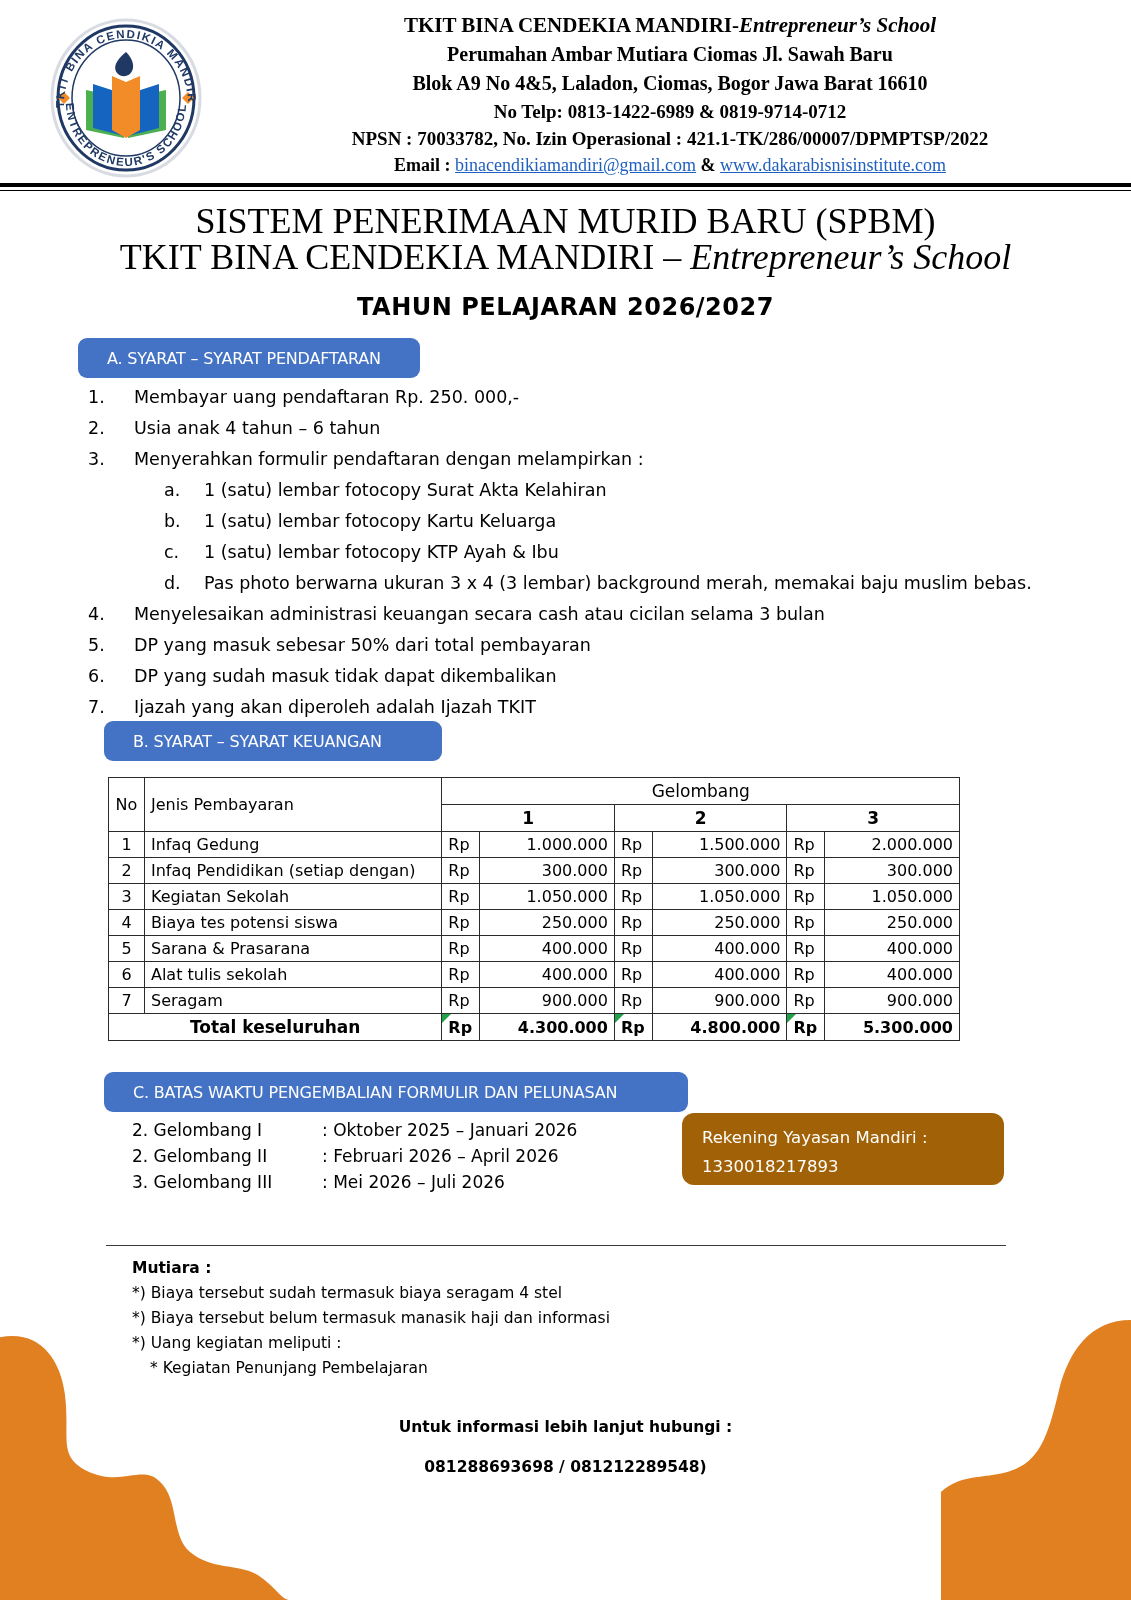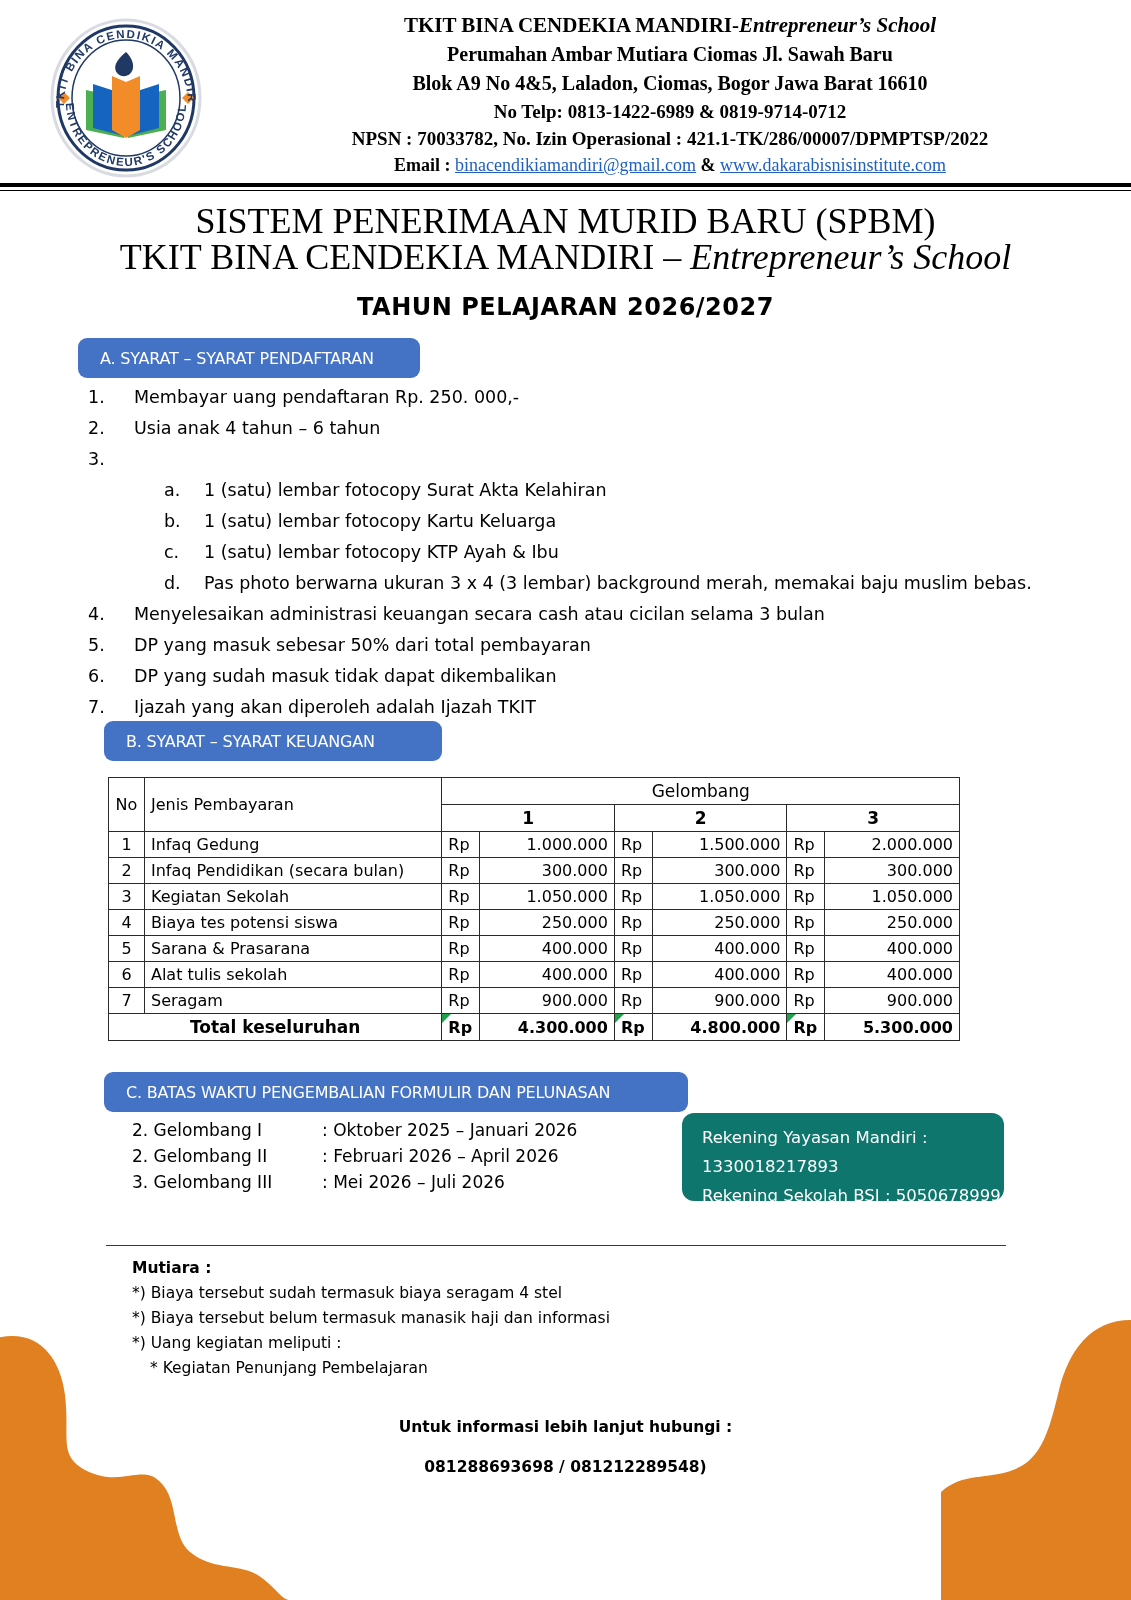--- a/index.html
+++ b/index.html
@@ -97,21 +97,21 @@
   .banner {
     position: absolute;
     background: #4472C4;
     color: #ffffff;
     border-radius: 9px;
     font-family: "DejaVu Sans", sans-serif;
     font-size: 16px;
     letter-spacing: -0.2px;
     display: flex;
     align-items: center;
-    padding-left: 22px;
+    padding-left: 29px;
     box-sizing: border-box;
   }
   #banner-a { left: 78px;  top: 338px;  width: 342px; height: 40px; }
   #banner-b { left: 104px; top: 721px;  width: 338px; height: 40px; }
   #banner-c { left: 104px; top: 1072px; width: 584px; height: 40px; }
 
   
   .reqs {
     position: absolute;
     left: 88px; top: 382px;
@@ -175,22 +175,22 @@
     font-family: "DejaVu Sans", sans-serif;
     font-size: 17px;
     color: #000;
   }
   .schedule .row { display: flex; line-height: 26px; }
   .schedule .label { width: 190px; flex: 0 0 190px; }
 
   .rek-box {
     position: absolute;
     left: 682px; top: 1113px;
-    width: 322px; height: 88px;
-    background: #0f766e;
+    width: 322px; height: 72px;
+    background: #a16207;
     border-radius: 12px;
     color: #ffffff;
     font-family: "DejaVu Sans", sans-serif;
     font-size: 16.5px;
     line-height: 29px;
     padding: 10px 0 0 20px;
     box-sizing: border-box;
   }
 
   
@@ -301,20 +301,21 @@
     <div class="item">
       <span class="num">1.</span>
       <span>Membayar uang pendaftaran Rp. 250. 000,-</span>
     </div>
     <div class="item">
       <span class="num">2.</span>
       <span>Usia anak 4 tahun – 6 tahun</span>
     </div>
     <div class="item">
       <span class="num">3.</span>
+      <span>Menyerahkan formulir pendaftaran dengan melampirkan :</span>
     </div>
 
     <div class="item sub">
       <span class="num">a.</span>
       <span>1 (satu) lembar fotocopy Surat Akta Kelahiran</span>
     </div>
     <div class="item sub">
       <span class="num">b.</span>
       <span>1 (satu) lembar fotocopy Kartu Keluarga</span>
     </div>
@@ -366,21 +367,21 @@
         <td class="c-name">Infaq Gedung</td>
         <td class="c-rp">Rp</td>
         <td class="c-val">1.000.000</td>
         <td class="c-rp">Rp</td>
         <td class="c-val">1.500.000</td>
         <td class="c-rp">Rp</td>
         <td class="c-val">2.000.000</td>
       </tr>
       <tr>
         <td class="c-no">2</td>
-        <td class="c-name">Infaq Pendidikan (secara bulan)</td>
+        <td class="c-name">Infaq Pendidikan (setiap dengan)</td>
         <td class="c-rp">Rp</td>
         <td class="c-val">300.000</td>
         <td class="c-rp">Rp</td>
         <td class="c-val">300.000</td>
         <td class="c-rp">Rp</td>
         <td class="c-val">300.000</td>
       </tr>
       <tr>
         <td class="c-no">3</td>
         <td class="c-name">Kegiatan Sekolah</td>

